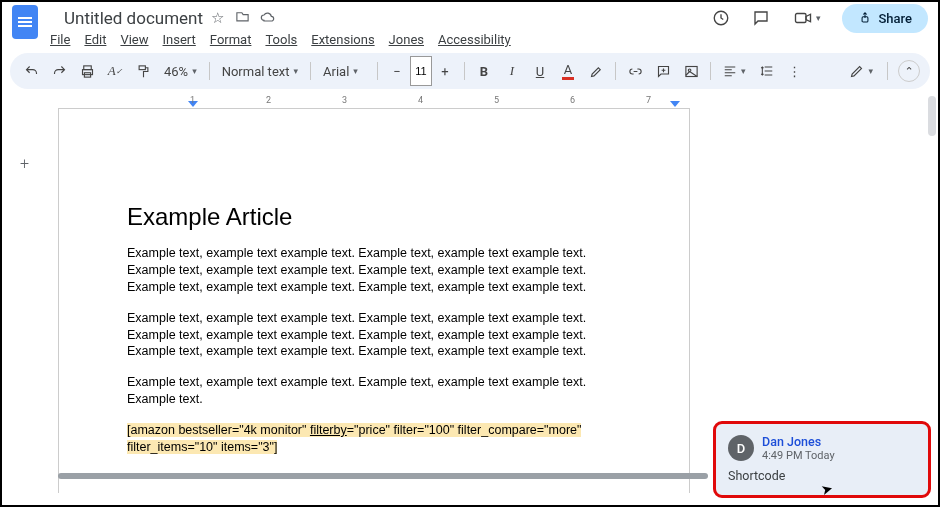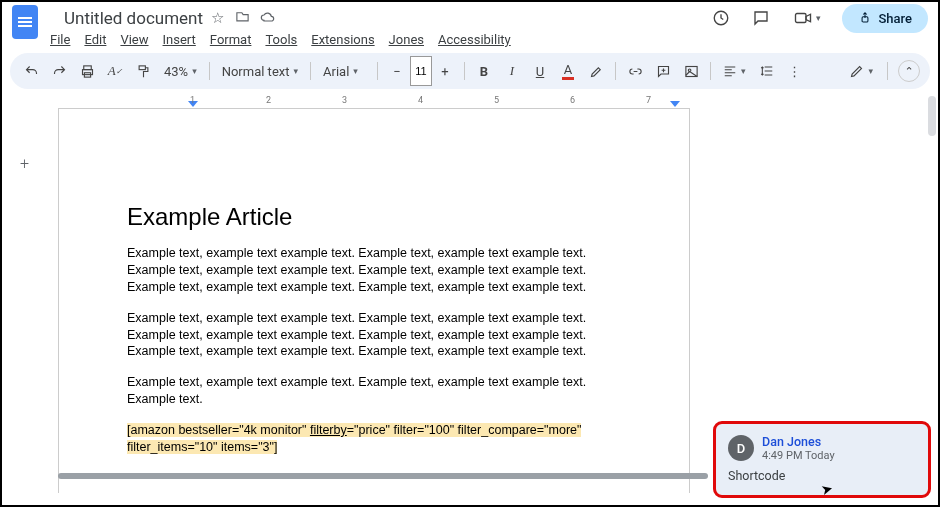--- a/index.html
+++ b/index.html
@@ -146,21 +146,21 @@
       </svg>
     </span>
   <span class="tbtn" style="font-family:serif;font-style:italic;">A<span style="font-size:8px;">✓</span></span>
   <span class="tbtn">
       <svg width="15" height="15" viewBox="0 0 24 24">
         <rect x="5" y="3" width="10" height="6"></rect>
         <path d="M15 6h4v6h-7v9"></path>
       </svg>
     </span>
   <span class="dd">
-      <span>43%</span>
+      <span>46%</span>
       <span class="chev">▾</span>
     </span>
   <span class="sep"></span>
   <span class="dd" style="min-width:76px;">
       <span>Normal text</span>
       <span class="chev">▾</span>
     </span>
   <span class="sep"></span>
   <span class="dd" style="min-width:50px;">
       <span>Arial</span>

